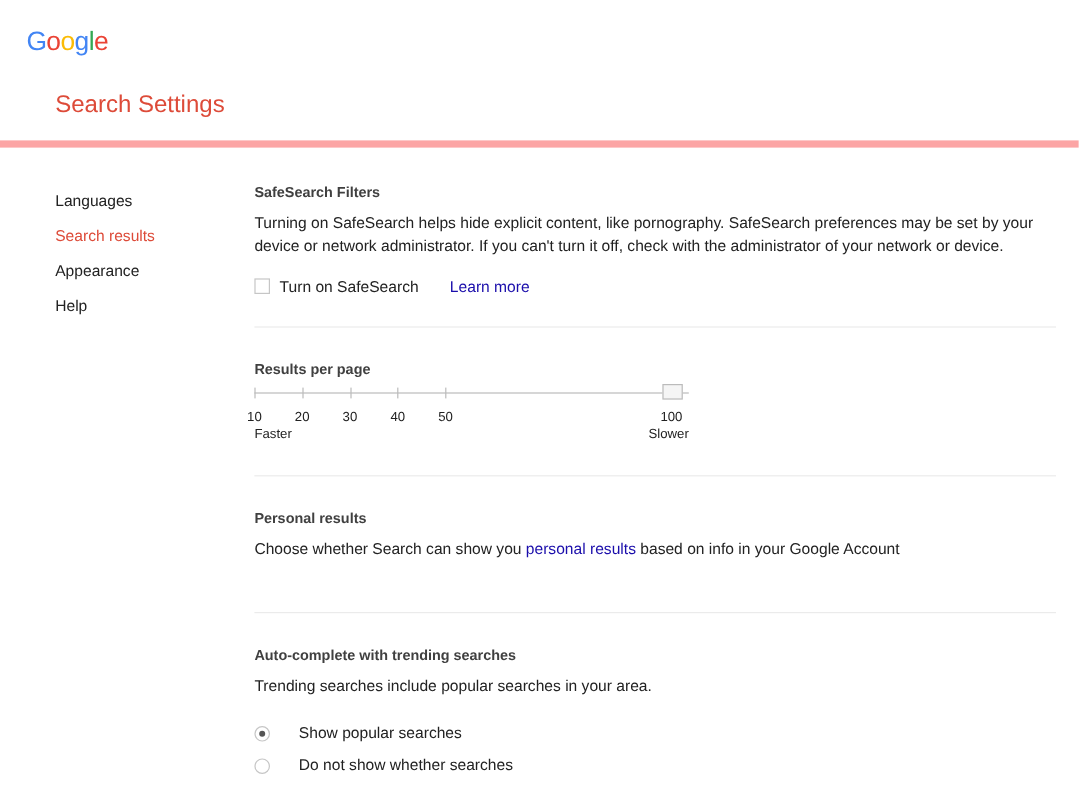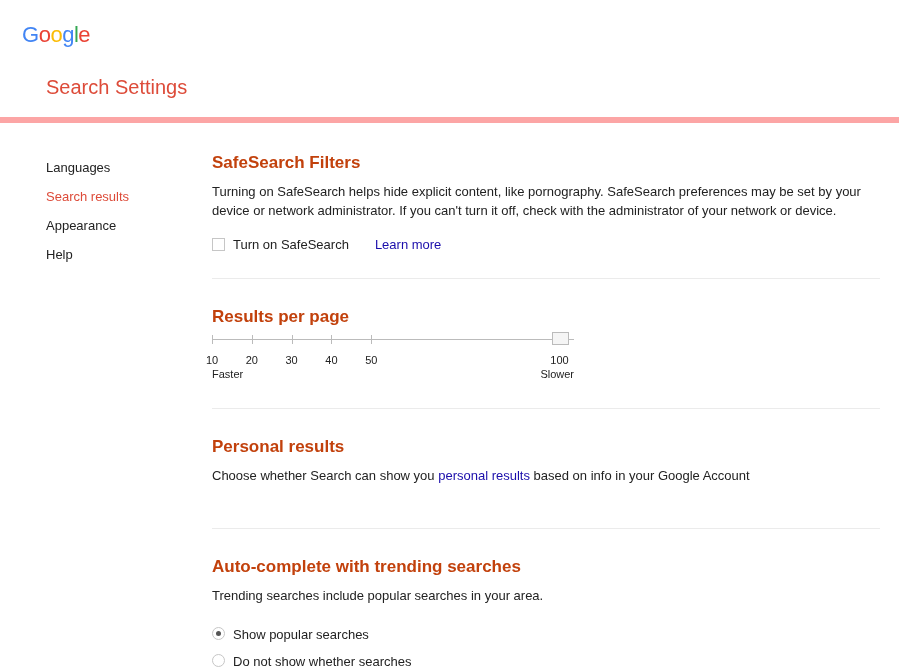--- a/index.html
+++ b/index.html
@@ -54,24 +54,24 @@
   }
   .main {
     flex: 1;
   }
   .section {
     border-bottom: 1px solid #ebebeb;
     padding-bottom: 26px;
     margin-bottom: 28px;
   }
   .section-title {
-    font-size: 17px;
+    font-size: 12px;
     font-weight: bold;
     margin: 0 0 10px 0;
-    color: #c2410c;
+    color: #404040;
   }
   .section-desc {
     margin: 0 0 16px 0;
     line-height: 1.45;
     color: #222;
     font-size: 13px;
   }
   .checkbox-row {
     display: flex;
     align-items: center;
@@ -138,22 +138,22 @@
     height: 14px;
   }
   .slider-hint {
     position: absolute;
     font-size: 11px;
     color: #222;
   }
   
   .radio-row {
     display: flex;
-    align-items: flex-start;
-    gap: 8px;
+    align-items: flex-end;
+    gap: 24px;
     padding: 6px 0;
   }
   .radio {
     width: 13px;
     height: 13px;
     border: 1px solid #c6c6c6;
     border-radius: 50%;
     display: inline-flex;
     align-items: center;
     justify-content: center;

